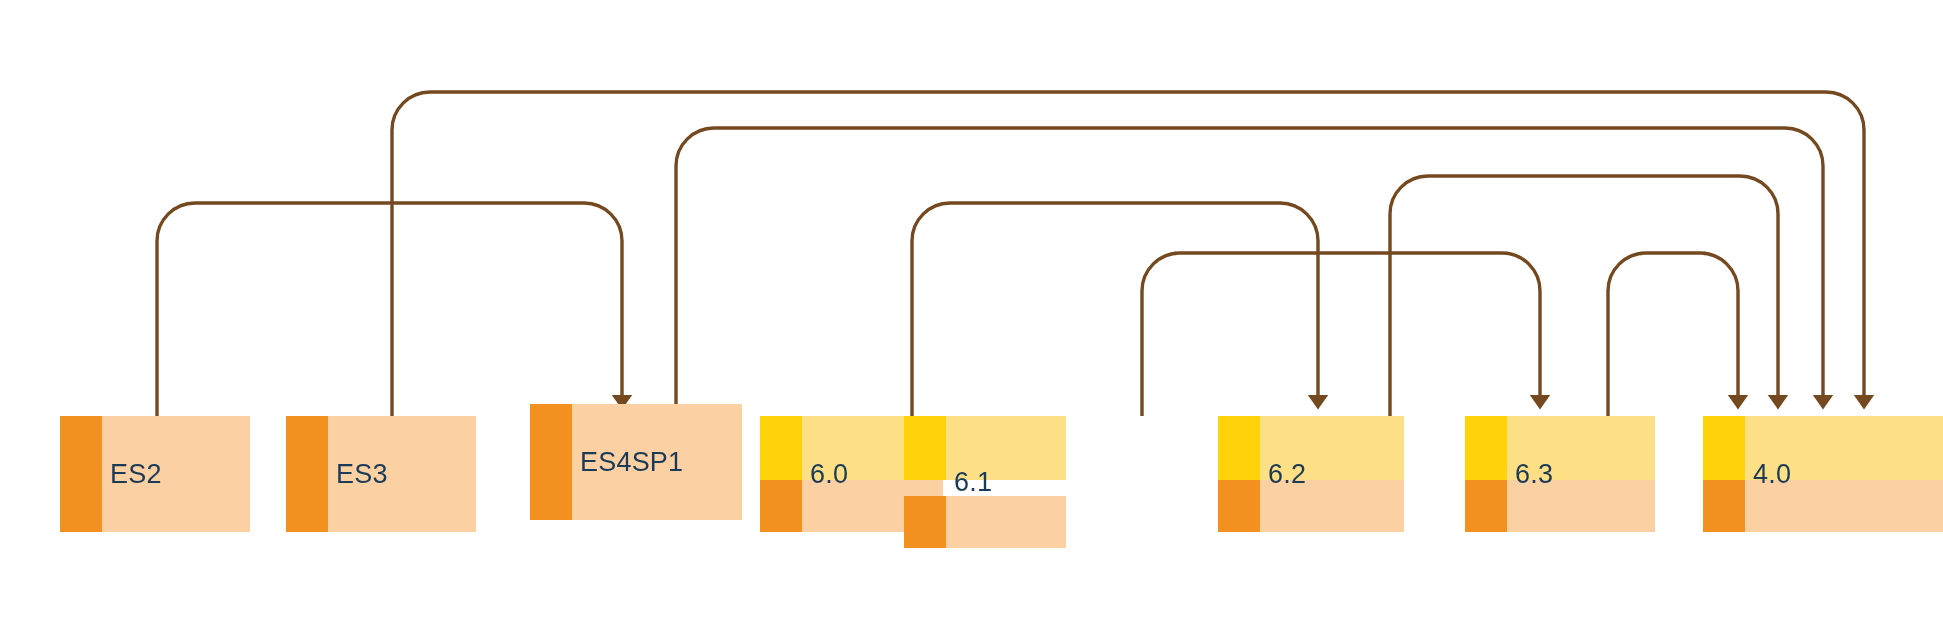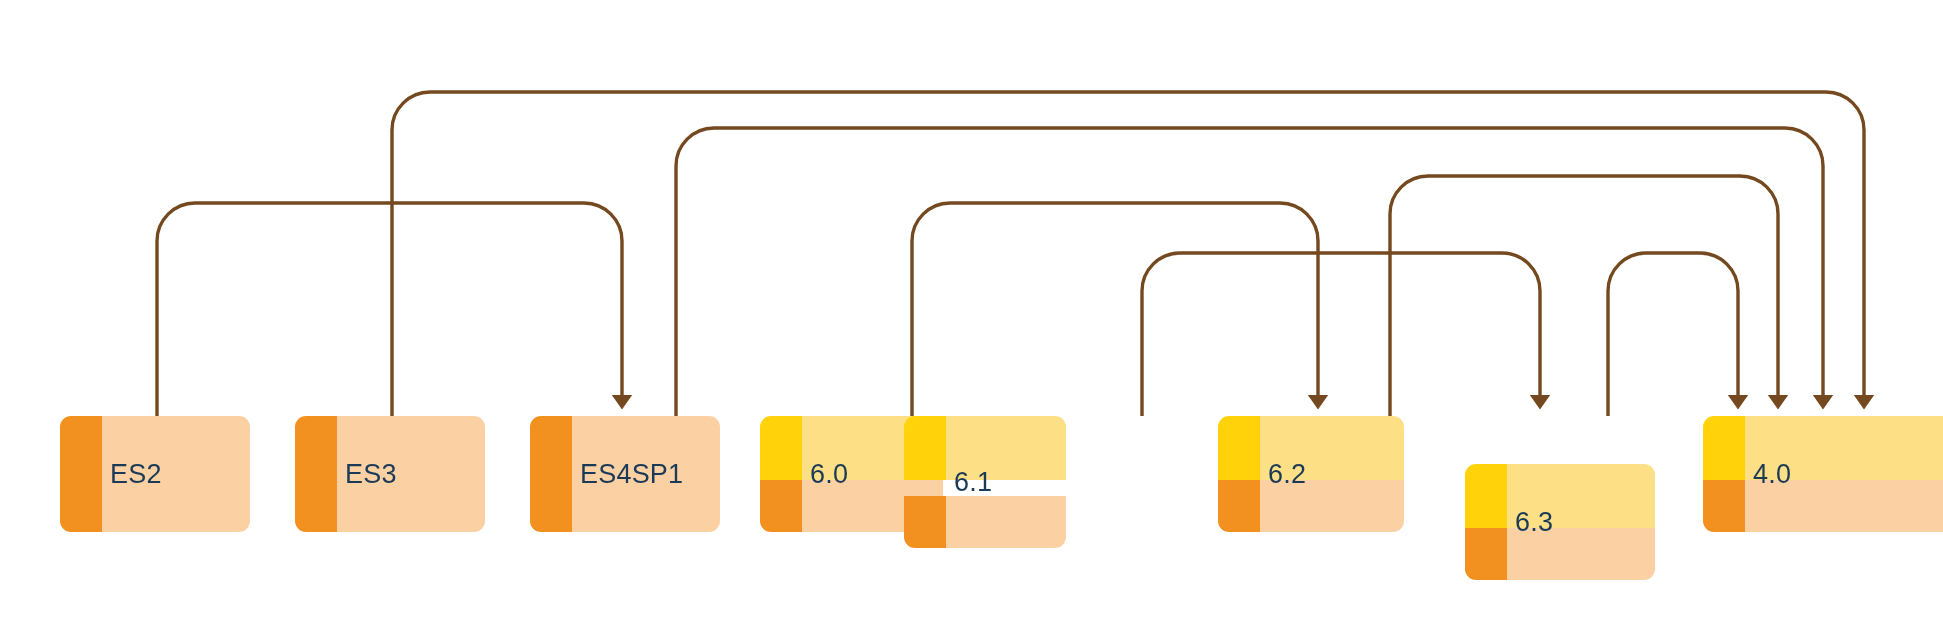--- a/index.html
+++ b/index.html
@@ -25,21 +25,20 @@
     left: 0;
     top: 0;
     width: 1943px;
     height: 630px;
   }
   .node {
     position: absolute;
     box-sizing: border-box;
     display: block;
     overflow: hidden;
-    border-radius: 11px;
   }
   .node-accent {
     position: absolute;
     left: 0;
     top: 0;
     bottom: 0;
     width: 42px;
   }
   .accent-top {
     position: absolute;
@@ -112,32 +111,32 @@
         <div class="node-body">
           <div class="body-top" style="height: 64px; background: rgb(251, 209, 164);"></div>
           <div class="body-bottom" style="height: 52px; background: rgb(251, 209, 164);"></div>
         </div>
         <div class="node-accent">
           <div class="accent-top" style="height: 64px; background: rgb(242, 145, 31);"></div>
           <div class="accent-bottom" style="height: 52px; background: rgb(242, 145, 31);"></div>
         </div>
         <span class="node-label" style="color: rgb(27, 58, 87);">ES2</span>
       </div>
-      <div class="node" style="left: 295px; top: 416px; width: 190px; height: 116px;">
+      <div class="node" style="left: 286px; top: 416px; width: 190px; height: 116px;">
         <div class="node-body">
           <div class="body-top" style="height: 64px; background: rgb(251, 209, 164);"></div>
           <div class="body-bottom" style="height: 52px; background: rgb(251, 209, 164);"></div>
         </div>
         <div class="node-accent">
           <div class="accent-top" style="height: 64px; background: rgb(242, 145, 31);"></div>
           <div class="accent-bottom" style="height: 52px; background: rgb(242, 145, 31);"></div>
         </div>
         <span class="node-label" style="color: rgb(27, 58, 87);">ES3</span>
       </div>
-      <div class="node" style="left: 530px; top: 416px; width: 190px; height: 116px;">
+      <div class="node" style="left: 530px; top: 404px; width: 212px; height: 116px;">
         <div class="node-body">
           <div class="body-top" style="height: 64px; background: rgb(251, 209, 164);"></div>
           <div class="body-bottom" style="height: 52px; background: rgb(251, 209, 164);"></div>
         </div>
         <div class="node-accent">
           <div class="accent-top" style="height: 64px; background: rgb(242, 145, 31);"></div>
           <div class="accent-bottom" style="height: 52px; background: rgb(242, 145, 31);"></div>
         </div>
         <span class="node-label" style="color: rgb(27, 58, 87);">ES4SP1</span>
       </div>
@@ -167,21 +166,21 @@
         <div class="node-body">
           <div class="body-top" style="height: 64px; background: rgb(253, 224, 133);"></div>
           <div class="body-bottom" style="height: 52px; background: rgb(251, 209, 164);"></div>
         </div>
         <div class="node-accent">
           <div class="accent-top" style="height: 64px; background: rgb(255, 210, 10);"></div>
           <div class="accent-bottom" style="height: 52px; background: rgb(242, 145, 31);"></div>
         </div>
         <span class="node-label" style="color: rgb(27, 58, 87);">6.2</span>
       </div>
-      <div class="node" style="left: 1465px; top: 416px; width: 190px; height: 116px; margin-top: 48px;">
+      <div class="node" style="left: 1465px; top: 416px; width: 190px; height: 116px;">
         <div class="node-body">
           <div class="body-top" style="height: 64px; background: rgb(253, 224, 133);"></div>
           <div class="body-bottom" style="height: 52px; background: rgb(251, 209, 164);"></div>
         </div>
         <div class="node-accent">
           <div class="accent-top" style="height: 64px; background: rgb(255, 210, 10);"></div>
           <div class="accent-bottom" style="height: 52px; background: rgb(242, 145, 31);"></div>
         </div>
         <span class="node-label" style="color: rgb(27, 58, 87);">6.3</span>
       </div>

